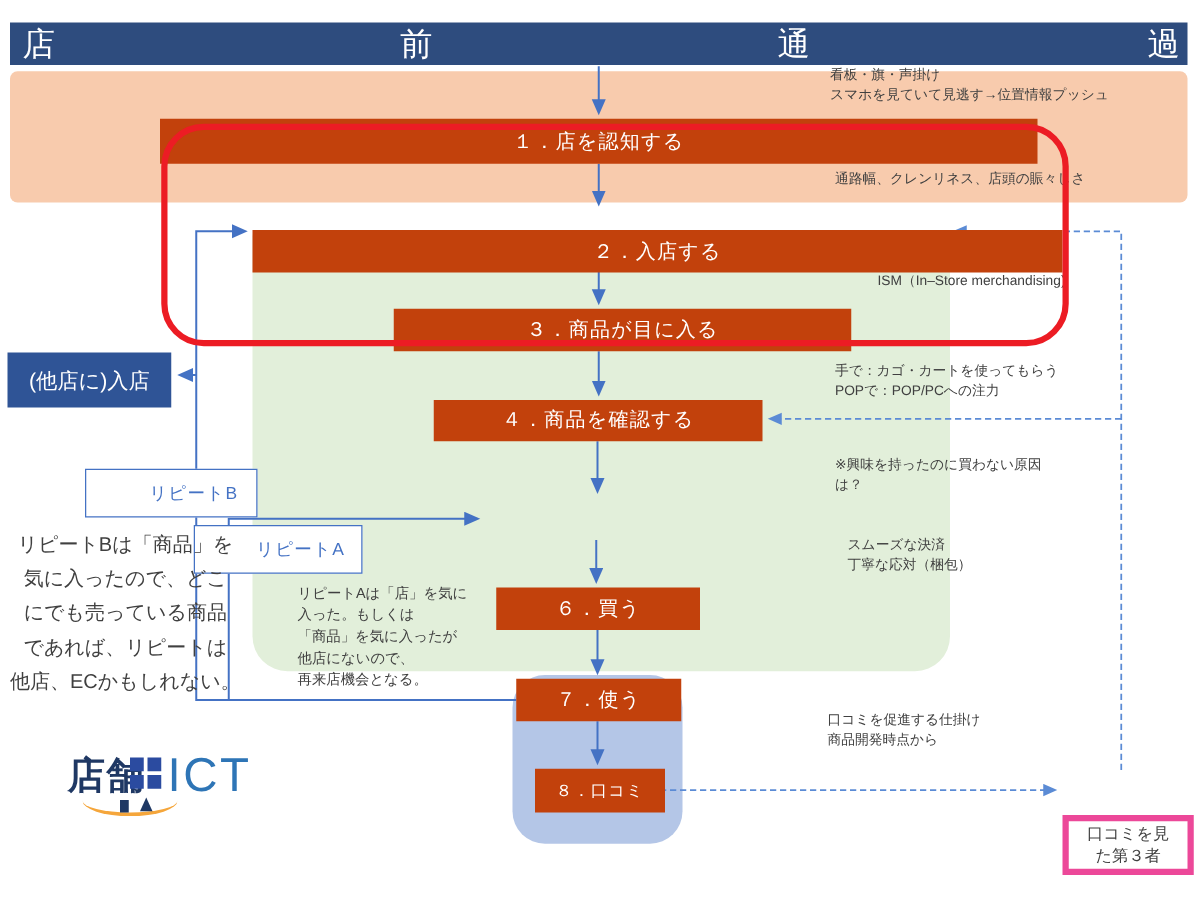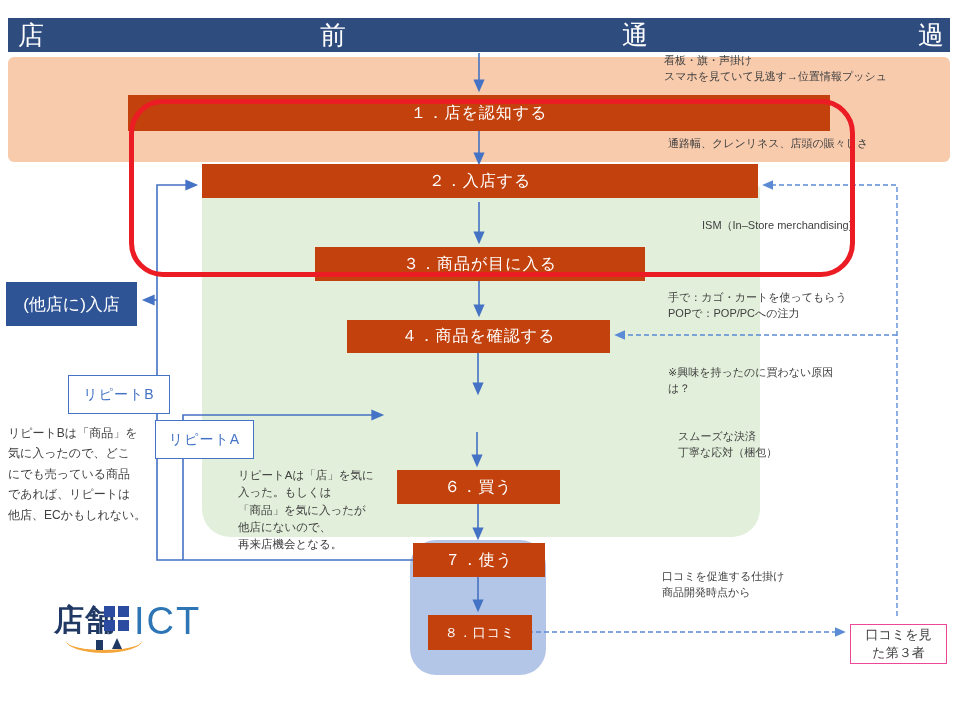--- a/index.html
+++ b/index.html
@@ -14,49 +14,49 @@
   
   .peach{left:8px;top:57px;width:942px;height:105px;background:#F8CBAD;border-radius:6px;z-index:1;}
   .green{left:202px;top:185px;width:558px;height:352px;background:#E2EFDA;border-radius:4px 4px 28px 28px;z-index:1;}
   .lblue{left:410px;top:540px;width:136px;height:135px;background:#B4C6E7;border-radius:26px;z-index:1;}
   
   .lines{left:0;top:0;width:960px;height:720px;z-index:2;pointer-events:none;}
   
   .step{background:#c2410c;color:#fff;display:flex;align-items:center;justify-content:center;
         font-size:16px;z-index:3;letter-spacing:1px;}
   .s1{left:128px;top:95px;width:702px;height:36px;}
-  .s2{left:202px;top:164px;width:556px;height:34px;}
-  .s3{left:315px;top:247px;width:330px;height:34px;}
+  .s2{left:202px;top:184px;width:648px;height:34px;}
+  .s3{left:315px;top:247px;width:366px;height:34px;}
   .s4{left:347px;top:320px;width:263px;height:33px;}
   .s5{left:388px;top:398px;width:177px;height:34px;}
   .s6{left:397px;top:470px;width:163px;height:34px;}
   .s7{left:413px;top:543px;width:132px;height:34px;}
   .s8{left:428px;top:615px;width:104px;height:35px;font-size:13px;}
   .otherstore{left:6px;top:282px;width:131px;height:44px;background:#2F5496;color:#fff;
         display:flex;align-items:center;justify-content:center;font-size:17px;z-index:3;}
   .repeatbox{background:#fff;border:1.5px solid #4472C4;color:#4472C4;display:flex;
-        align-items:center;justify-content:center;font-size:14px;z-index:3;letter-spacing:1px;}
+        align-items:center;justify-content:center;font-size:14px;z-index:3;letter-spacing:1px;padding-left:36px;}
   .rb{left:68px;top:375px;width:100px;height:37px;}
   .ra{left:155px;top:420px;width:97px;height:37px;}
-  .thirdparty{left:850px;top:624px;width:95px;height:38px;background:#fff;border:1px solid #ec4899;
+  .thirdparty{left:850px;top:652px;width:95px;height:38px;background:#fff;border:5px solid #ec4899;
         color:#404040;display:flex;align-items:center;justify-content:center;text-align:center;
         font-size:13px;line-height:1.4;white-space:pre-line;z-index:3;}
   
   .redrect{left:129px;top:99px;width:716px;height:168px;border:5px solid #EC1C24;
         border-radius:34px;z-index:4;pointer-events:none;}
   
   .note{color:#404040;font-size:11px;line-height:1.45;white-space:pre-line;z-index:3;}
   .n-sign{left:648px;top:53px;margin-left:16px;}
   .n-aisle{left:668px;top:136px;}
   .n-ism{left:702px;top:218px;}
   .n-hand{left:668px;top:290px;}
   .n-interest{left:668px;top:365px;}
   .n-pay{left:678px;top:429px;}
   .n-kuchi{left:662px;top:569px;}
-  .n-repB{left:8px;top:423px;font-size:12px;line-height:1.7;}
+  .n-repB{left:8px;top:423px;font-size:16px;line-height:1.7;text-align:center;}
   .n-repA{left:190px;top:467px;font-size:11.5px;line-height:1.5;margin-left:48px;}
   
   .logo{left:30px;top:598px;width:180px;height:75px;z-index:3;}
   .logo .txt-l{position:absolute;left:24px;top:2px;font-size:30px;color:#1F3864;font-weight:bold;letter-spacing:1px;}
   .logo .txt-r{position:absolute;left:104px;top:2px;font-size:38px;color:#2E75B6;letter-spacing:2px;}
   .logo .grid{position:absolute;left:74px;top:8px;width:26px;height:26px;
         display:grid;grid-template-columns:11px 11px;grid-template-rows:11px 11px;gap:3px;}
   .logo .grid i{background:#2B4BA0;display:block;}
   .logo .arc{position:absolute;left:36px;top:30px;width:76px;height:22px;
         border-bottom:3.5px solid #F5A63B;border-radius:50%;}

